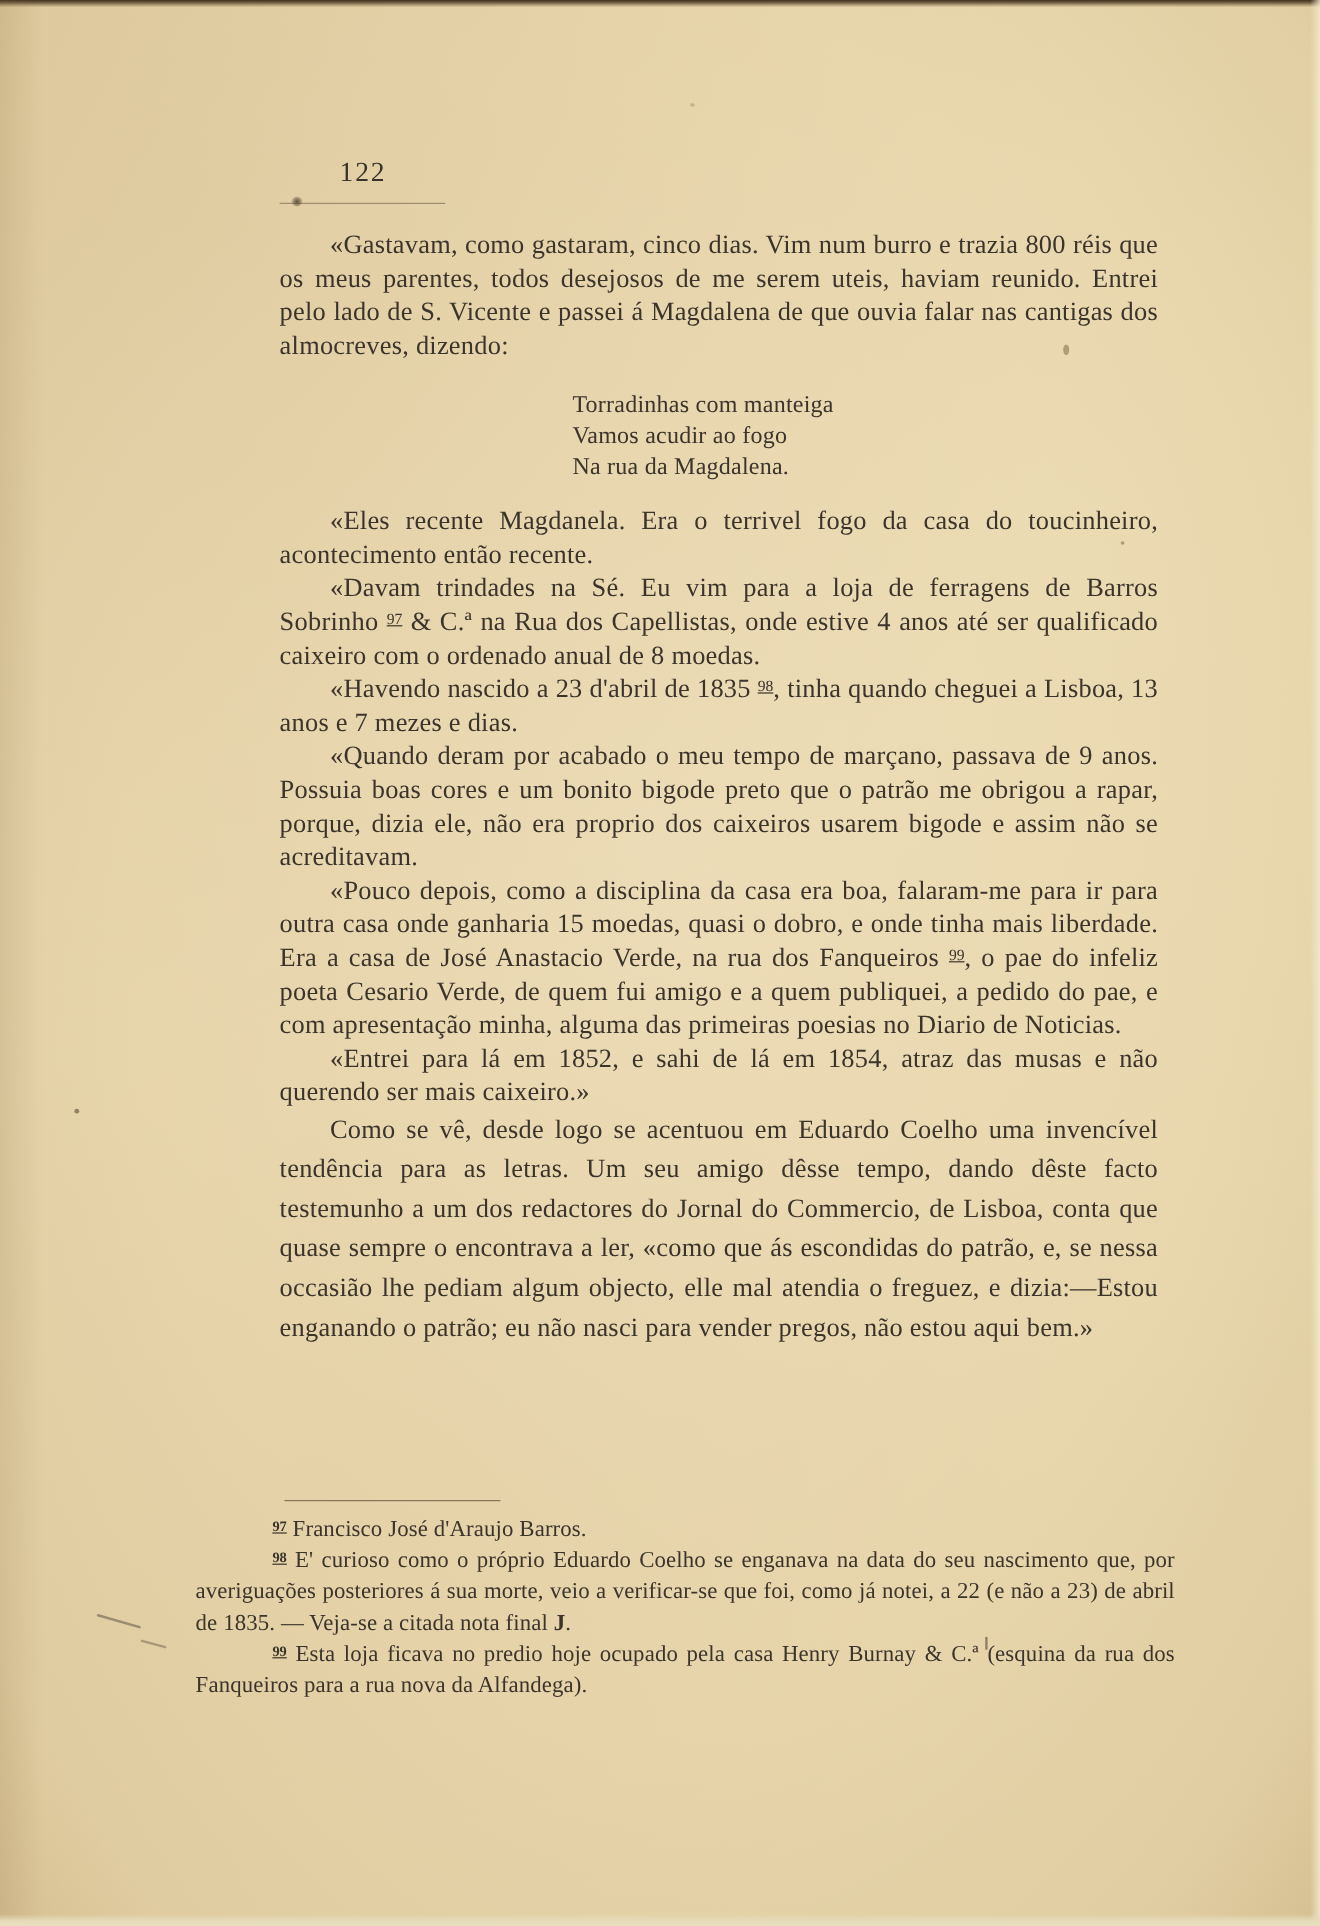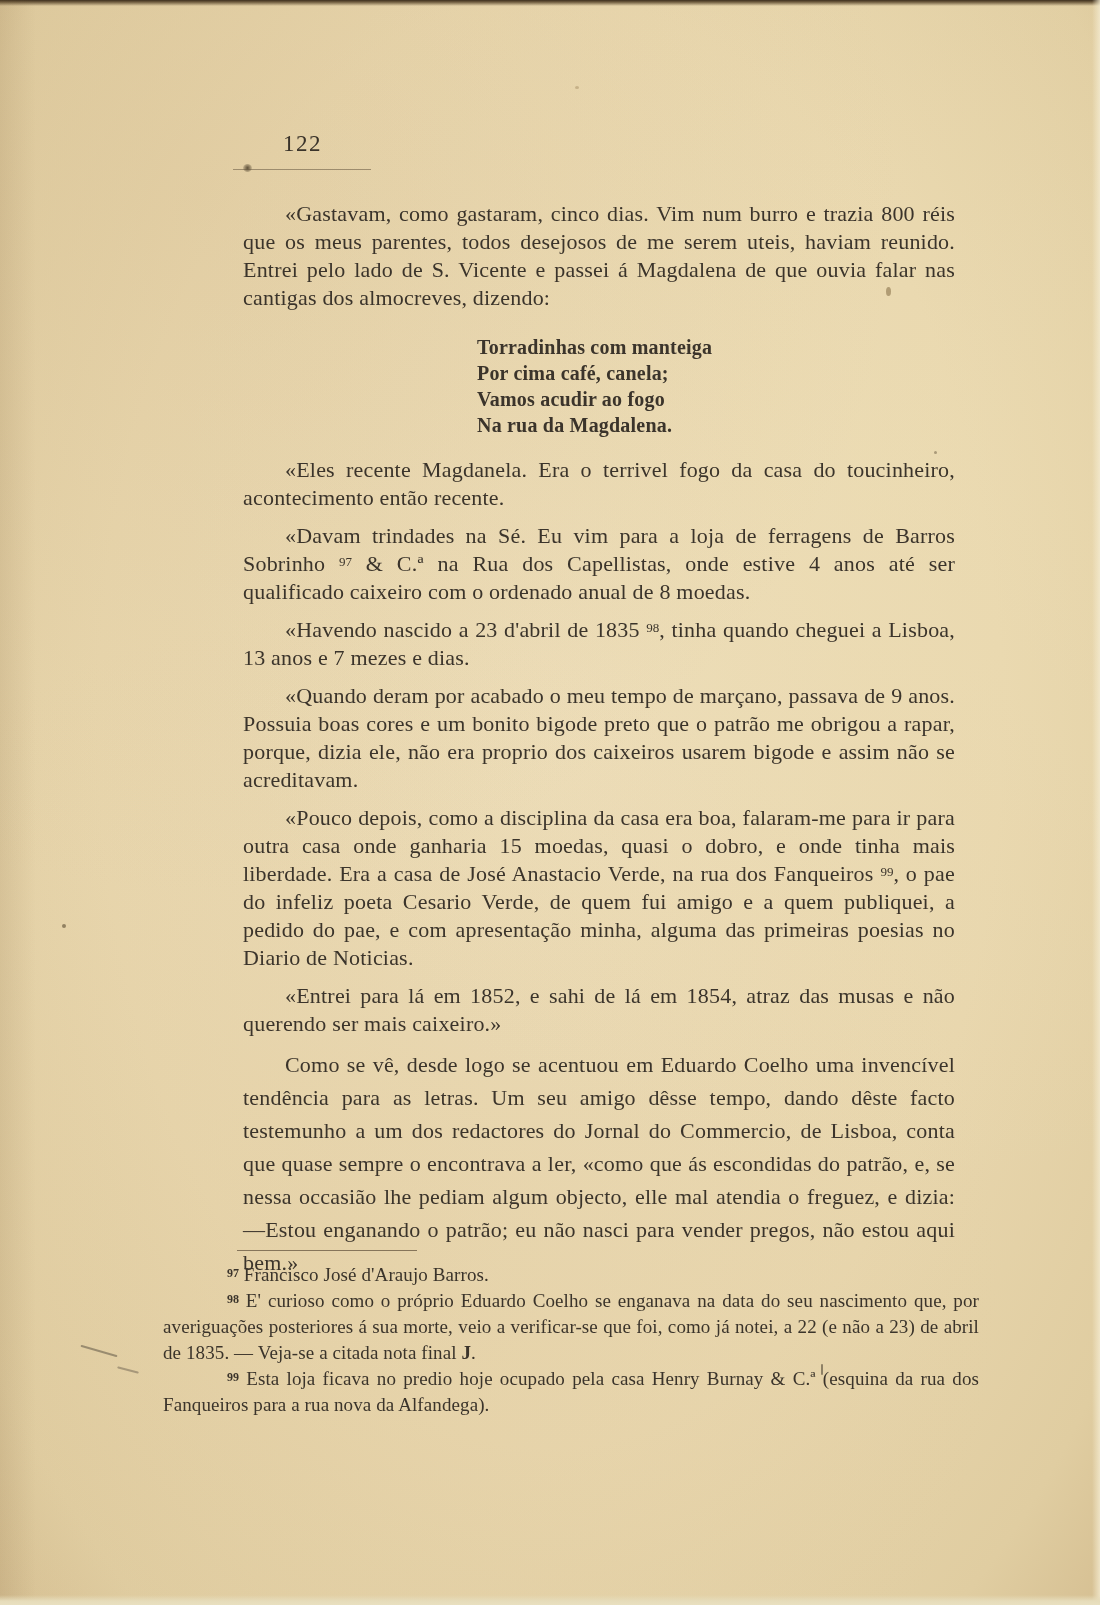--- a/index.html
+++ b/index.html
@@ -27,28 +27,28 @@
 
   .pageno{position:absolute;left:283px;top:131px;font-size:23px;color:#3a332a;letter-spacing:1.5px;}
   .pageno-rule{position:absolute;left:233px;top:169px;width:138px;height:1px;background:#9d8c6d;}
   .ink-blob{position:absolute;left:243px;top:164px;width:9px;height:8px;border-radius:50%;
     background:radial-gradient(circle,#5d4f38 0%,rgba(93,79,56,.25) 70%,transparent 100%);}
 
   .content{
     position:absolute;left:233px;top:190px;width:732px;
     font-size:22px;color:#3b342b;text-align:justify;letter-spacing:.2px;
   }
-  .content p{margin:10px;line-height:28px;text-indent:42px;}
+  .content p{margin:0;line-height:28px;text-indent:42px;}
   .verse{margin:22px 0 18px 244px;font-size:20px;line-height:26px;}
-  .verse div{text-indent:0;font-weight:bold;}
+  .verse div{text-indent:0;}
   .s2{margin-top:28px;}
   .content p.s2{line-height:33px;}
   .it{}
   .b{font-weight:bold;}
-  sup.sup{font-size:13px;line-height:0;vertical-align:5px;letter-spacing:0;}
+  sup.sup{font-size:13px;line-height:0;vertical-align:5px;letter-spacing:0;text-decoration:underline;}
 
   .fn-divider{position:absolute;left:237px;top:1250px;width:180px;height:1px;background:#86755a;}
   .footnotes{
     position:absolute;left:163px;top:1262px;width:816px;
     font-size:19px;line-height:26px;color:#3b342b;text-align:justify;letter-spacing:.1px;
   }
   .footnotes p{margin:0;text-indent:64px;}
   .footnotes sup.sup{font-size:12px;vertical-align:4px;font-weight:bold;}
 
   .pencil-1{position:absolute;left:80px;top:1350px;width:38px;height:2px;background:rgba(95,85,70,.55);
@@ -73,21 +73,20 @@
 
   <div class="pageno">122</div>
   <div class="pageno-rule"></div>
   <div class="ink-blob"></div>
 
   <div class="content">
     <p><span>«Gastavam, como gastaram, cinco dias. Vim num burro e trazia 800 réis que os meus parentes, todos desejosos de me serem uteis, haviam reunido. Entrei pelo lado de S. Vicente e passei á Magdalena de que ouvia falar nas cantigas dos almocreves, dizendo:</span></p>
 
     <div class="verse">
       <div>Torradinhas com manteiga</div>
-      <div>Por cima café, canela;</div>
       <div>Vamos acudir ao fogo</div>
       <div>Na rua da Magdalena.</div>
     </div>
 
     <p><span>«Eles recente </span><span class="it">Magdanela</span><span>. Era o terrivel fogo da casa do toucinheiro, acontecimento então recente.</span></p>
     <p><span>«Davam trindades na Sé. Eu vim para a loja de ferragens de Barros Sobrinho </span><sup class="sup">97</sup><span> &amp; C.ª na Rua dos Capellistas, onde estive 4 anos até ser qualificado </span><span class="it">caixeiro</span><span> com o ordenado anual de 8 moedas.</span></p>
     <p><span>«Havendo nascido a 23 d'abril de 1835 </span><sup class="sup">98</sup><span>, tinha quando cheguei a Lisboa, 13 anos e 7 mezes e dias.</span></p>
     <p><span>«Quando deram por acabado o meu tempo de marçano, passava de 9 anos. Possuia boas cores e um bonito bigode preto que o patrão me obrigou a rapar, porque, dizia ele, não era proprio dos caixeiros usarem bigode e assim </span><span class="it">não se acreditavam</span><span>.</span></p>
     <p><span>«Pouco depois, como a disciplina da casa era boa, falaram-me para ir para outra casa onde ganharia 15 moedas, quasi o dobro, e onde tinha mais liberdade. Era a casa de José Anastacio Verde, na rua dos Fanqueiros </span><sup class="sup">99</sup><span>, o pae do infeliz poeta Cesario Verde, de quem fui amigo e a quem publiquei, a pedido do pae, e com apresentação minha, alguma das primeiras poesias no </span><span class="it">Diario de Noticias</span><span>.</span></p>
     <p><span>«Entrei para lá em 1852, e sahi de lá em 1854, atraz das musas e não querendo ser mais caixeiro.»</span></p>

